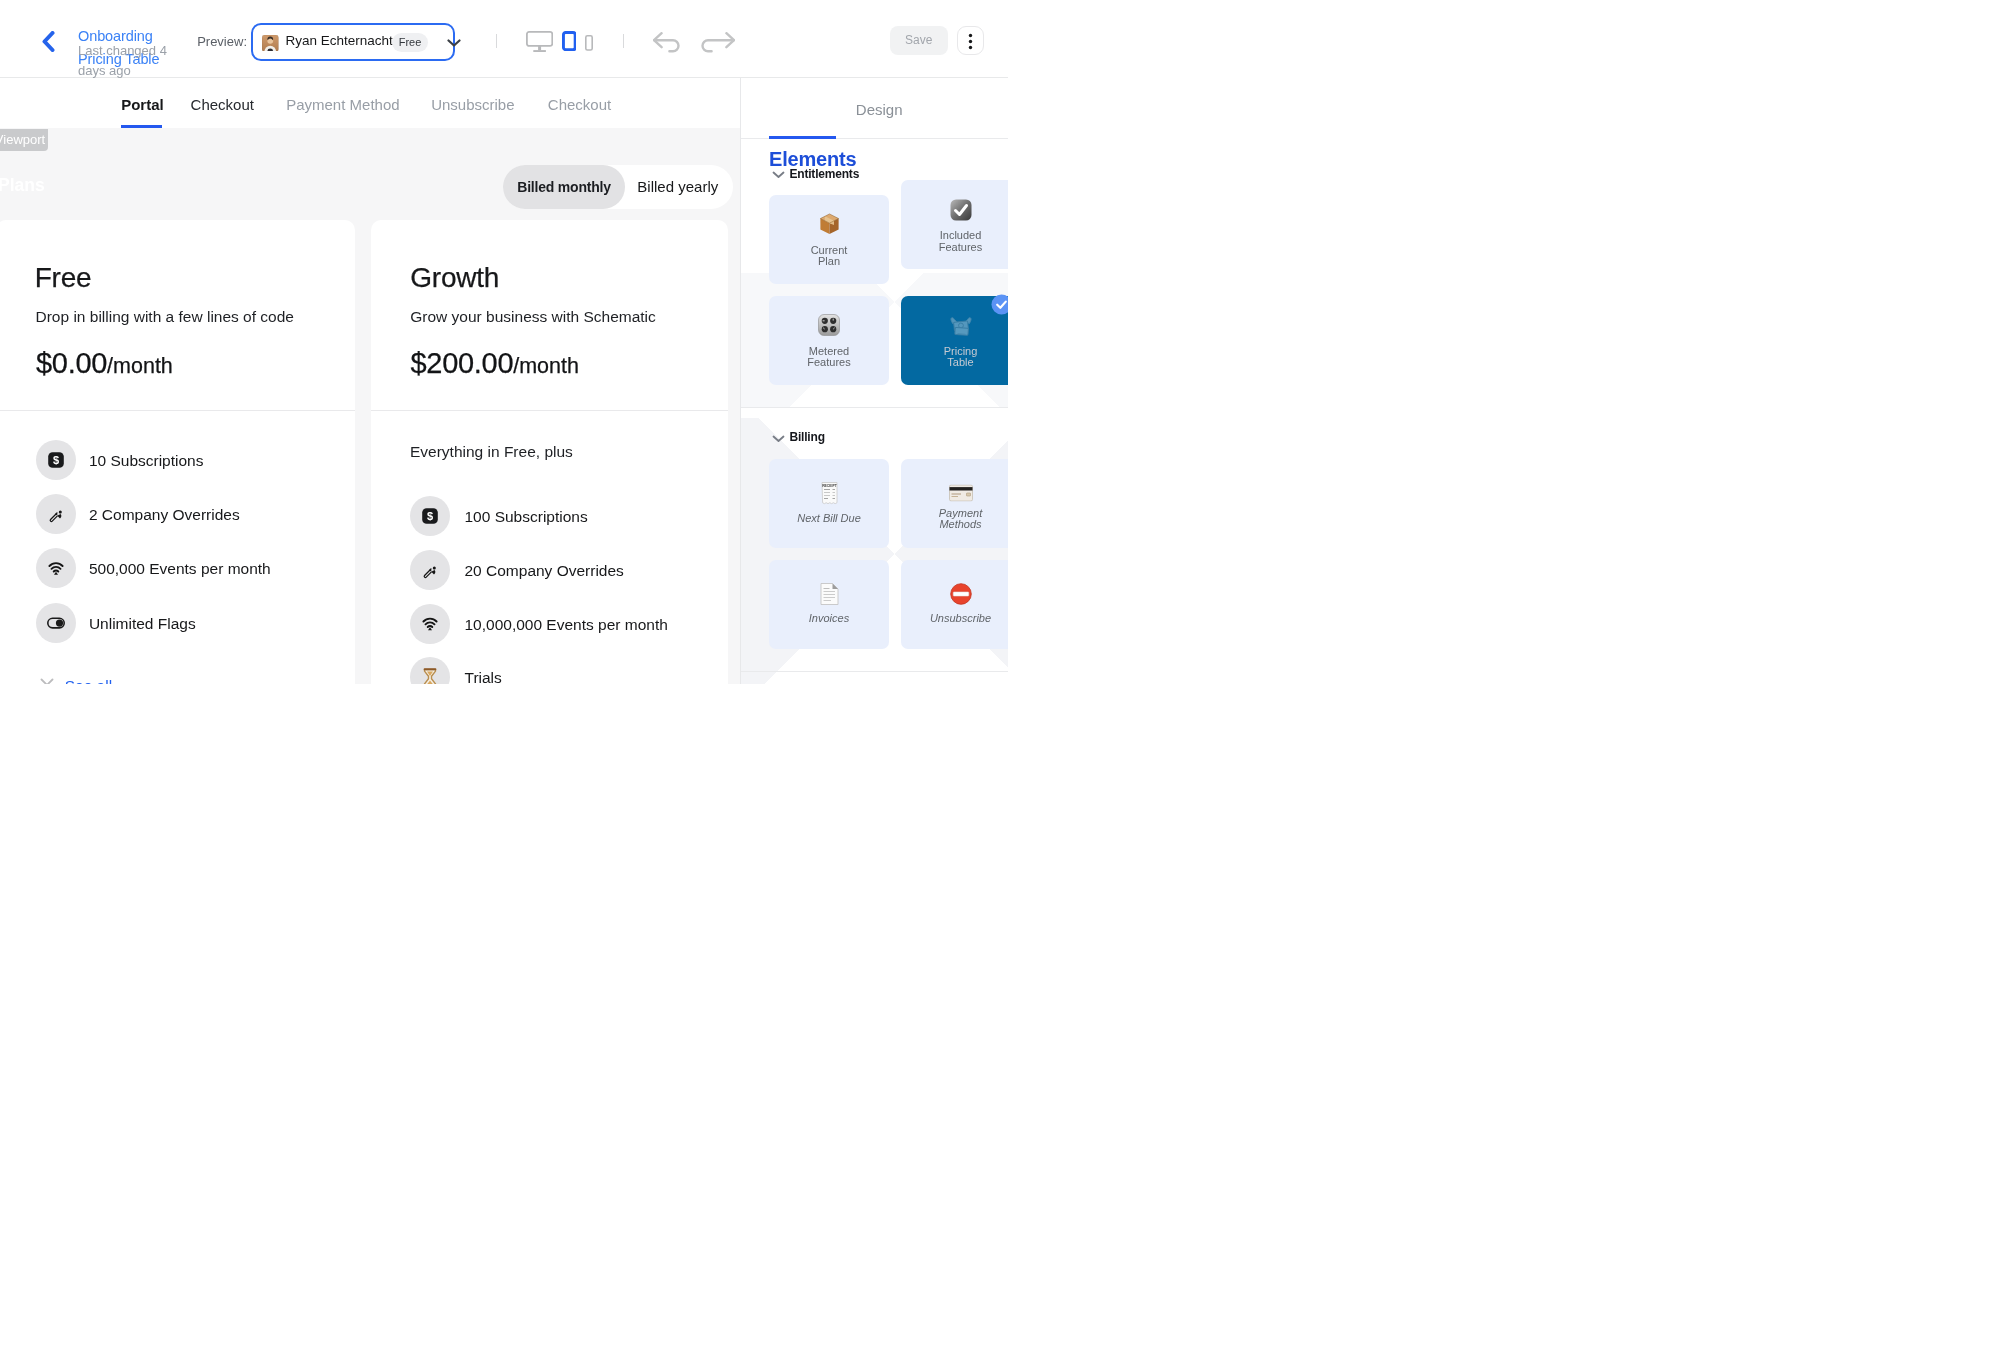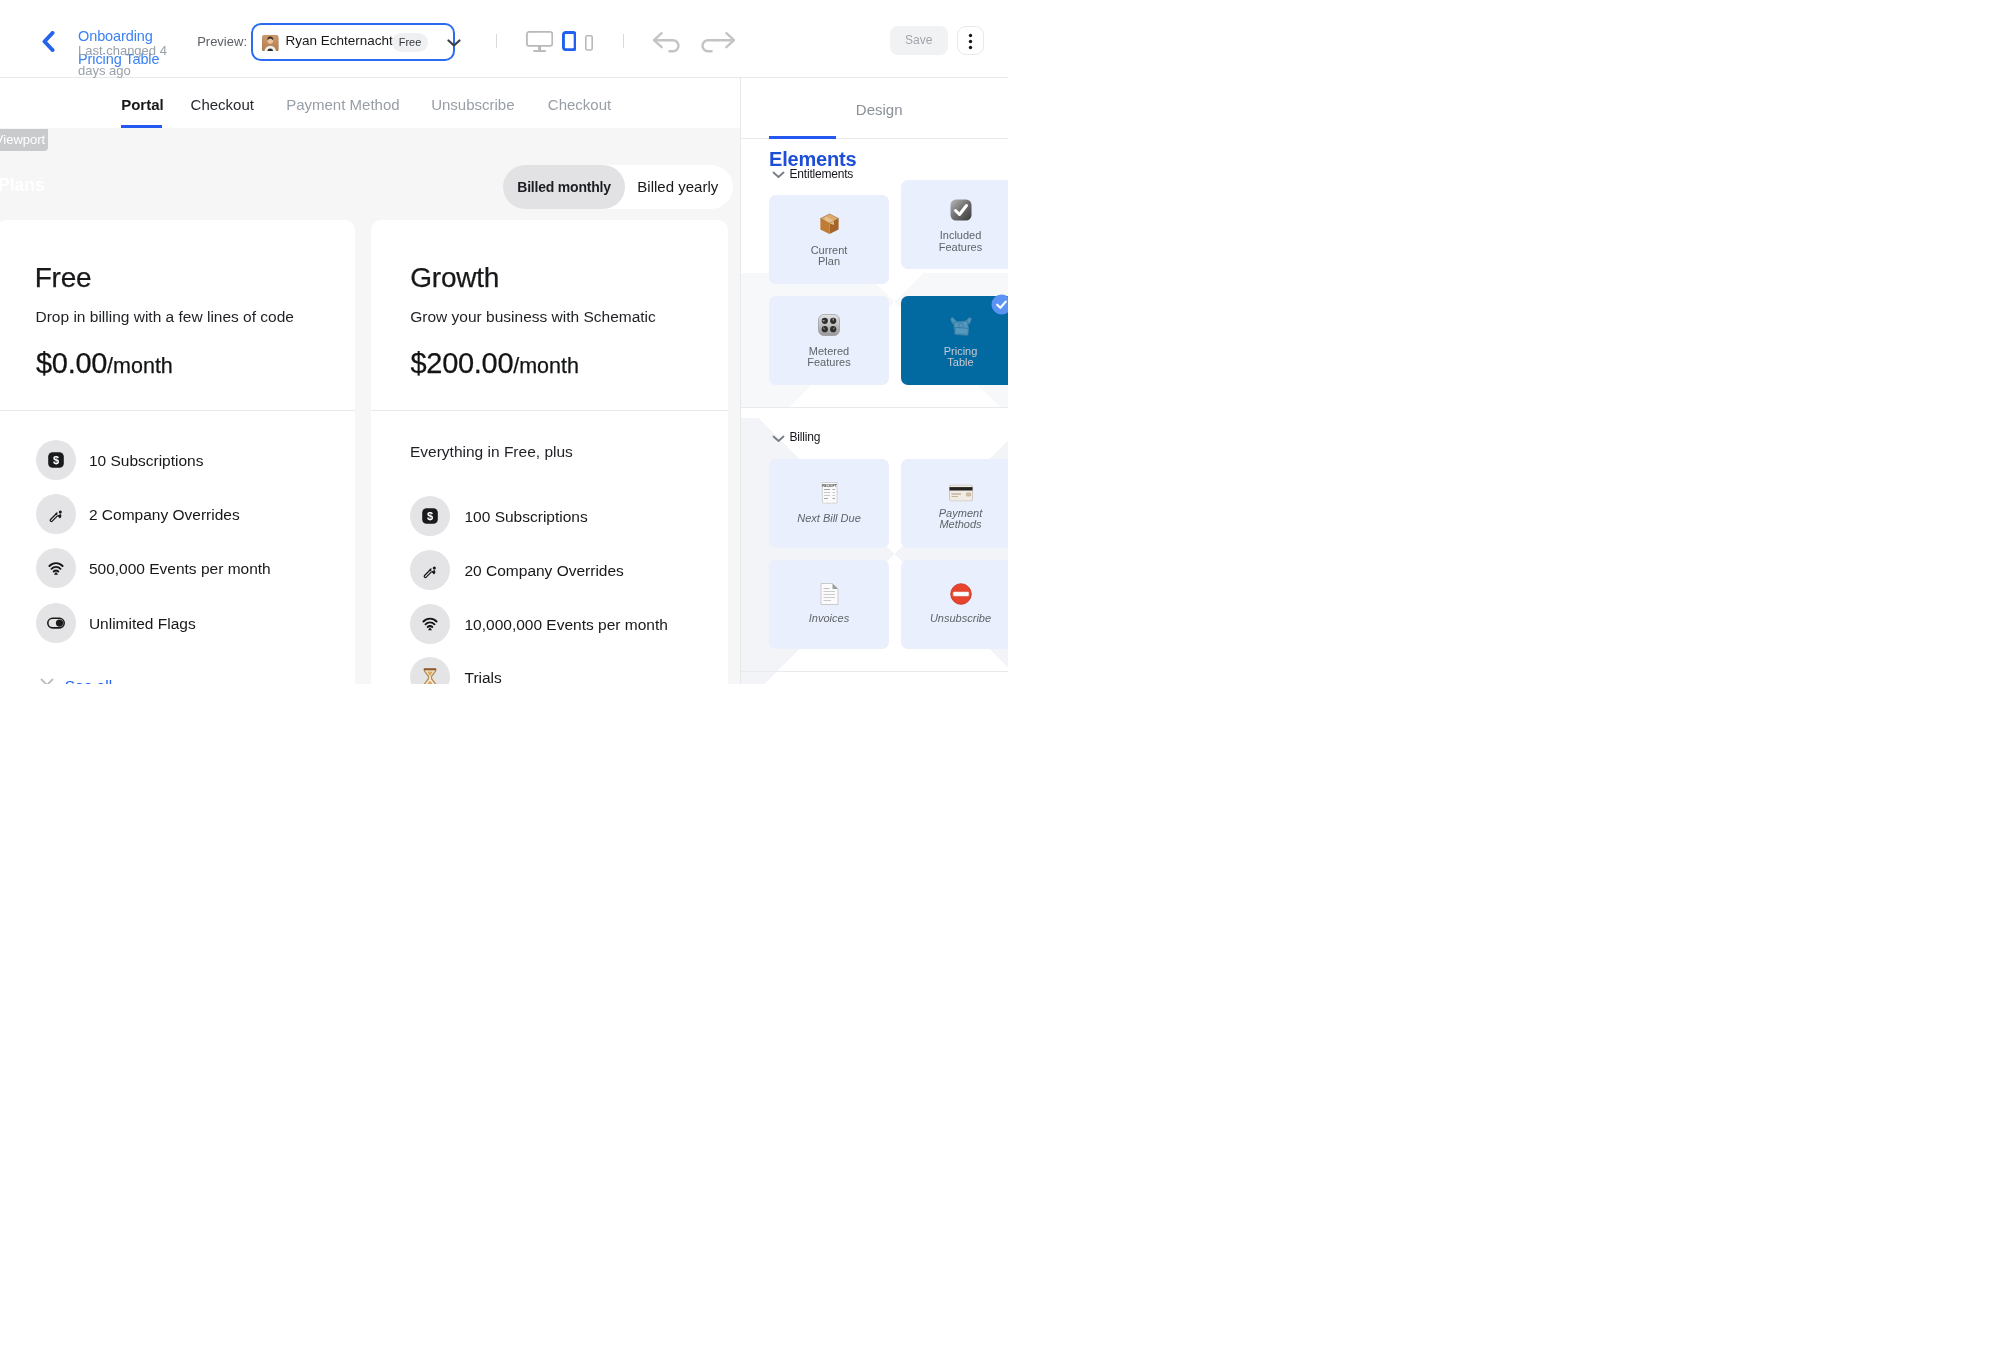--- a/index.html
+++ b/index.html
@@ -41,21 +41,21 @@
   .cdiv { left:0; width:100%; height:1px; background:#e9e9eb; top:189.5px; }
   .fcirc { width:40px; height:40px; border-radius:50%; background:#e4e4e6; }
   .ftext { font-size:15.5px; color:#17181a; }
 
   
   #sidebar { position:absolute; left:740px; top:78px; width:268px; height:606px; background:#fff; border-left:1px solid #e7e8ea; overflow:hidden; z-index:20; }
   .stab-el { left:28px; top:22.2px; font-size:20px; font-weight:700; color:#1d4ed8; letter-spacing:-0.2px;margin-top:48px;}
   .stab-de { left:114.8px; top:23px; font-size:15px; color:#8a9097; }
   .stabline { left:0; top:60.3px; width:268px; height:1px; background:#e9eaec; }
   .sunder { left:28px; top:58.3px; width:67.3px; height:2.5px; background:#2458ef; }
-  .shead { font-size:12px; font-weight:400; letter-spacing:-0.2px; color:#15171c; }
+  .shead { font-size:12px; font-weight:700; letter-spacing:-0.2px; color:#15171c; }
   .elcard { width:120px; height:89px; border-radius:7px; background:#e9effc; position:absolute; }
   .elcard .lbl { position:absolute; left:0; right:0; top:61px; transform:translateY(-50%); font-size:11px; line-height:11.5px; color:#606469; text-align:center; }
   .elcard .ico { position:absolute; left:0; right:0; top:29.5px; transform:translateY(-50%); display:flex; align-items:center; justify-content:center; }
   .bl .ico { top:34px; } .bl .lbl { top:59.5px;font-style:italic; }
   .sdiv { left:0; width:268px; height:1px; background:#e9eaec; }
 </style>
 </head>
 <body>
 
 <div id="header">

